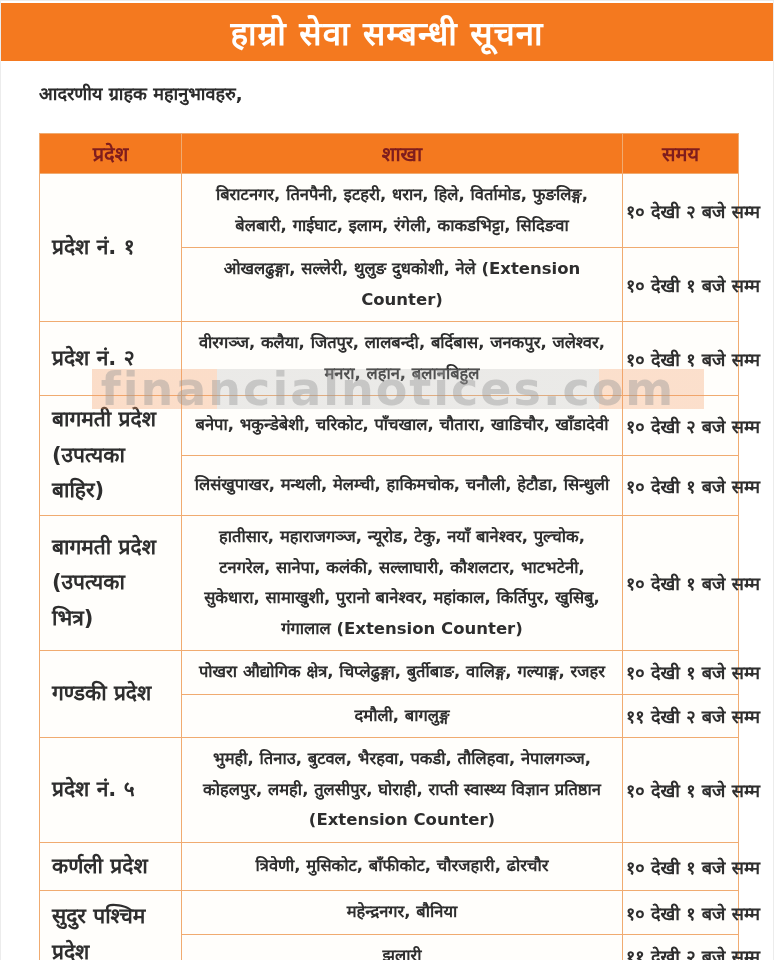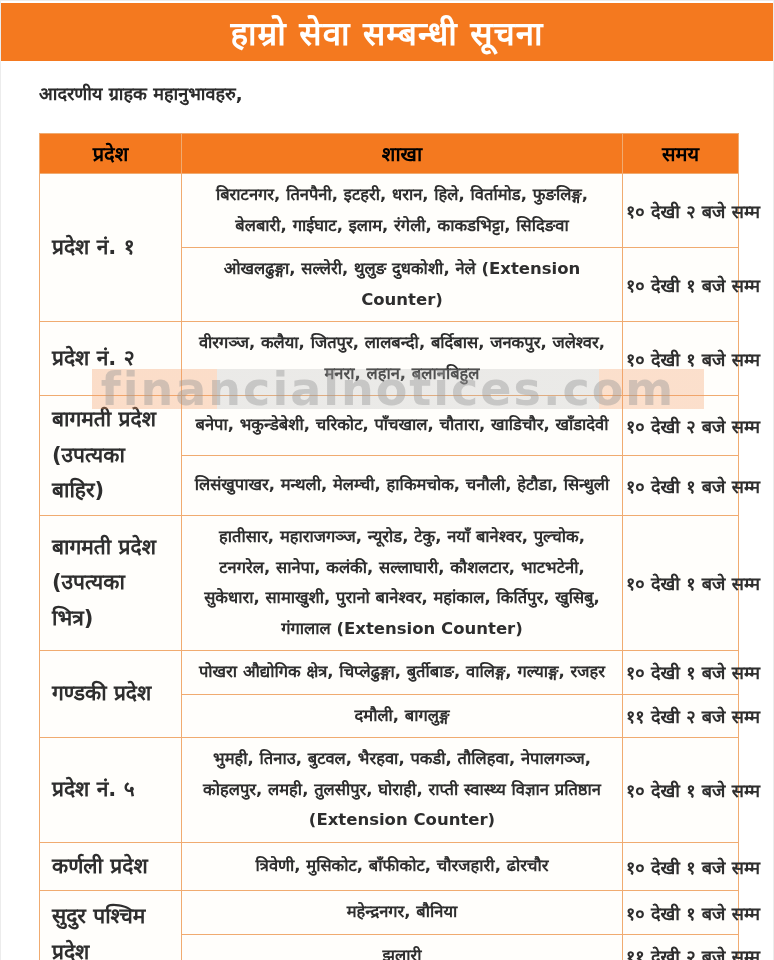--- a/index.html
+++ b/index.html
@@ -16,21 +16,21 @@
   }
   .intro { margin:20px 38px 28px; }
   .intro p { margin:0 0 9px; font-size:18px; font-weight:600; color:#2b2b2b; }
 
   table.branch-table {
     border-collapse:collapse; margin-left:38px; width:699px; table-layout:fixed;
     background:#fffefb;
   }
   .branch-table th, .branch-table td { border:1px solid #F0AB70; }
   .branch-table th {
-    background:#F4791F; color:#000000; font-size:20px; font-weight:bold; padding:6px 4px;
+    background:#F4791F; color:#7f1d1d; font-size:20px; font-weight:bold; padding:6px 4px;
   }
   td.province-cell {
     font-size:21px; font-weight:600; padding:6px 8px 6px 12px;
     vertical-align:middle; line-height:1.7;
   }
   td.branches-cell {
     font-size:16.5px; font-weight:600; padding:6px 12px; line-height:1.85;text-align:center;
   }
   td.time-cell {
     font-size:18px; font-weight:600; text-align:center; white-space:nowrap; padding:4px 3px;

